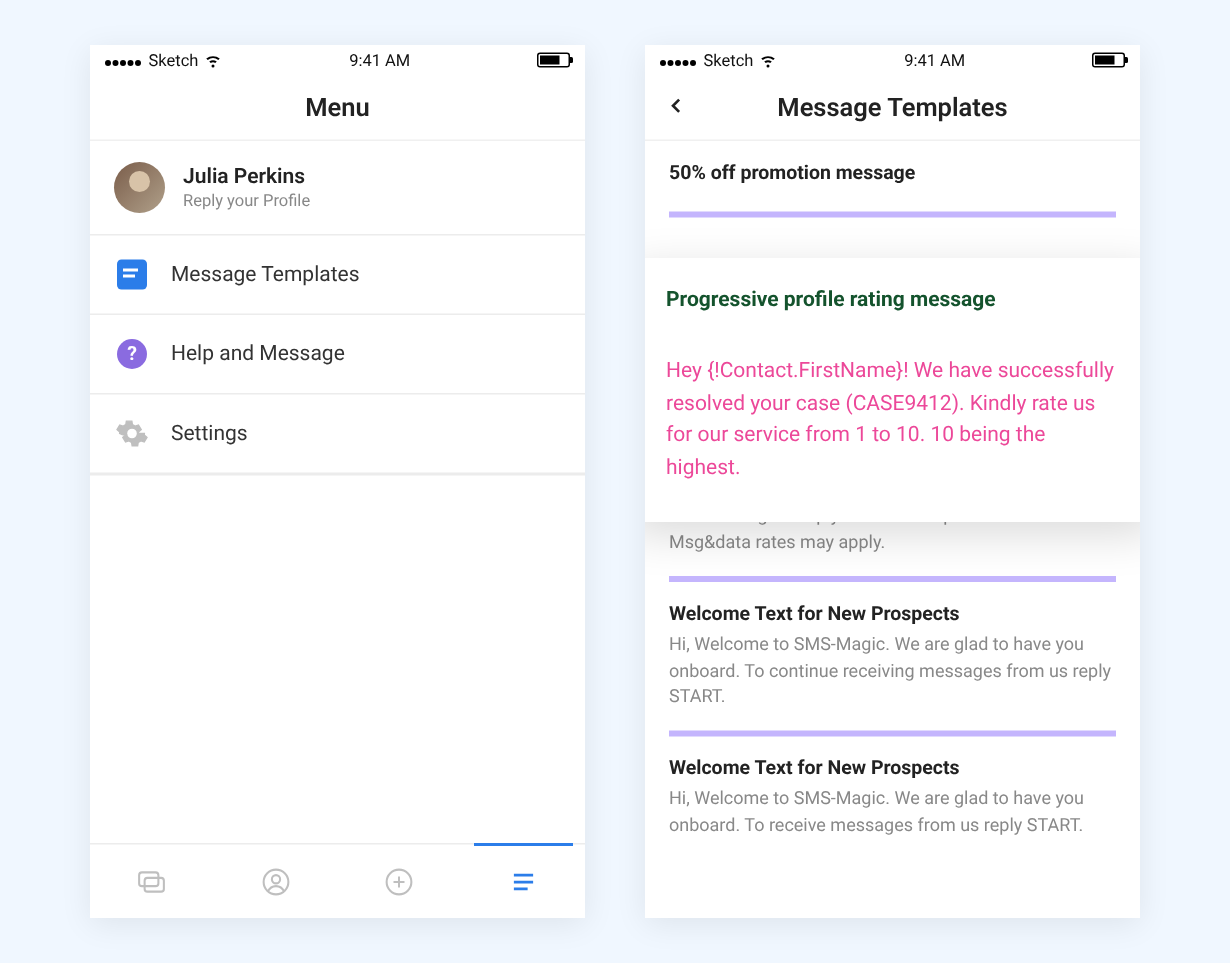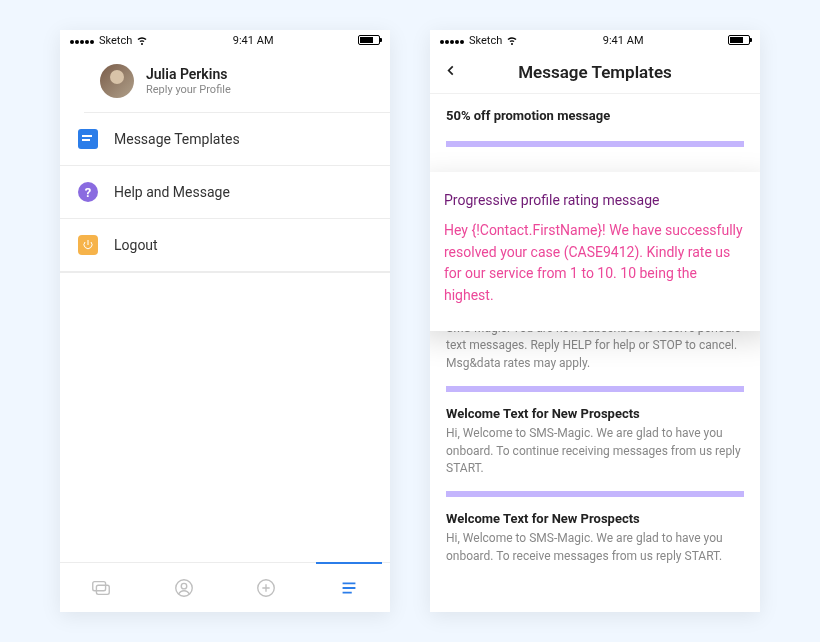--- a/index.html
+++ b/index.html
@@ -85,21 +85,20 @@
     top: 50%;
     transform: translateY(-50%);
     cursor: pointer;
   }
   .profile-row {
     display: flex;
     align-items: center;
     padding: 14px 16px;
     border-bottom: 1px solid #ececec;
     gap: 12px;
-    margin-left: 24px;
   }
   .avatar {
     width: 34px; height: 34px;
     border-radius: 50%;
     background: linear-gradient(135deg,#7a5d4a,#b0a08a);
     position: relative;
     overflow: hidden;
     flex-shrink: 0;
   }
   .avatar::after{
@@ -197,21 +196,21 @@
 
   
   .templates-list {
     flex: 1;
     overflow: hidden;
     position: relative;
     padding: 0 16px;
   }
   .template-item {
     padding: 14px 0;
-    border-bottom: 6px solid #c4b5fd;
+    border-bottom: 4px solid #c4b5fd;
   }
   .template-item .t-title {
     font-size: 13px;
     font-weight: 700;
     color: #222;
     margin-bottom: 4px;
   }
   .template-item .t-body {
     font-size: 12px;
     color: #888;
@@ -226,23 +225,23 @@
     right: -10px;
     top: 78px;
     background: #fff;
     box-shadow: 0 8px 30px rgba(0,0,0,0.15);
     border-radius: 2px;
     padding: 20px 24px 24px 24px;
     z-index: 5;
   }
   .popup .t-title {
     font-size: 14px;
-    font-weight: 400;
-    color: #701a75;
-    margin-bottom: 12px;
+    font-weight: 700;
+    color: #14532d;
+    margin-bottom: 29px;
   }
   .popup .t-body {
     font-size: 14px;
     color: #ec4899;
     line-height: 1.55;
   }
   .spacer-after-popup {
     height: 140px;
   }
 </style>
@@ -261,20 +260,23 @@
           </svg>
       </div>
       <div>9:41 AM</div>
       <div class="status-right">
         <div class="battery">
             <div class="fill"></div>
           </div>
       </div>
     </div>
 
+    <div class="nav-header">
+      <span class="title">Menu</span>
+    </div>
 
     <div class="profile-row">
       <div class="avatar"></div>
       <div class="profile-text">
         <div class="name">Julia Perkins</div>
         <div class="sub">Reply your Profile</div>
       </div>
     </div>
 
     <div class="menu-item">
@@ -284,31 +286,29 @@
       <span class="label">Message Templates</span>
     </div>
 
     <div class="menu-item">
       <div class="icon-box">
           <div class="help-icon">?</div>
         </div>
       <span class="label">Help and Message</span>
     </div>
 
-
     <div class="menu-item">
-      <div class="icon-box">
-          <div class="logout-icon">
+      <div class="icon-box gear-icon">
         <svg viewBox="0 0 24 24">
-              <path d="M12 2v10M6 6a8 8 0 1012 0"></path>
-            </svg>
-      </div>
-        </div>
-      <span class="label">Logout</span>
-    </div>
+            <path d="M12 8a4 4 0 100 8 4 4 0 000-8zm9 4a7 7 0 01-.1 1.2l2 1.6-2 3.4-2.4-.9a7.5 7.5 0 01-2 1.2l-.4 2.5h-4l-.4-2.5a7.5 7.5 0 01-2-1.2l-2.4.9-2-3.4 2-1.6A7 7 0 013 12a7 7 0 01.1-1.2l-2-1.6 2-3.4 2.4.9a7.5 7.5 0 012-1.2L7.9 3h4l.4 2.5a7.5 7.5 0 012 1.2l2.4-.9 2 3.4-2 1.6c.07.4.1.8.1 1.2z"></path>
+          </svg>
+      </div>
+      <span class="label">Settings</span>
+    </div>
+
 
     <div style="border-bottom:1px solid #ececec;"></div>
 
     <div class="tabbar">
       <div class="tab">
         <svg viewBox="0 0 24 24" fill="none" stroke="#bfbfbf" stroke-width="1.5">
             <rect x="3" y="5" width="14" height="10" rx="2"></rect>
             <rect x="7" y="9" width="14" height="10" rx="2"></rect>
           </svg>
       </div>

